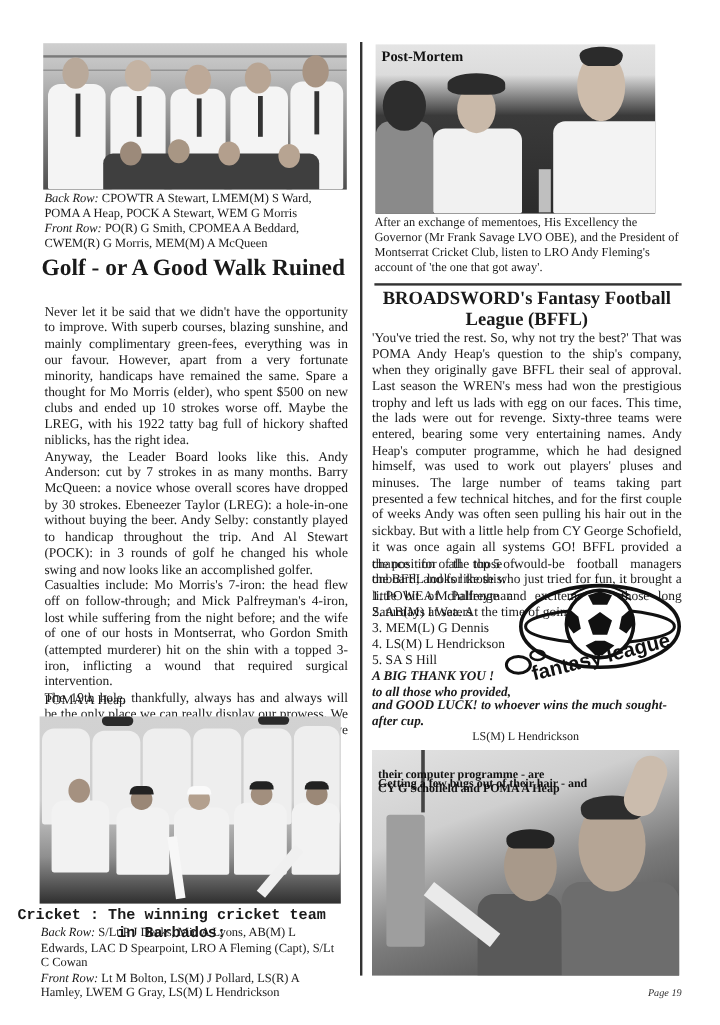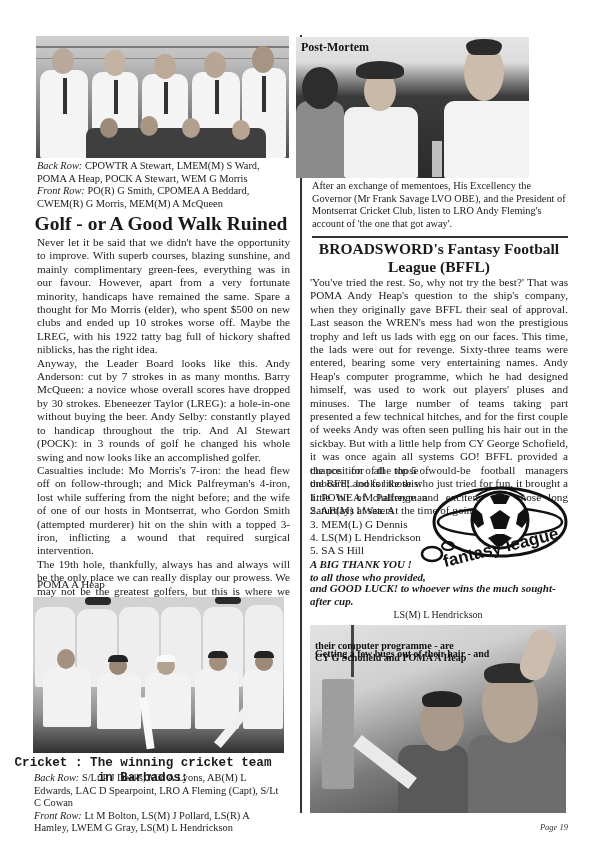--- a/index.html
+++ b/index.html
@@ -61,21 +61,21 @@
   <div class="figure" style="left:196px;top:84px;width:18px;height:20px;background:#b7a492;"></div>
 </div>
 
 <div class="abs caption" style="left:37px; top:160px; width:252px;">
   <i>Back Row:</i><span> CPOWTR A Stewart, LMEM(M) S Ward, POMA A Heap, POCK A Stewart, WEM G Morris</span><br>
   <i>Front Row:</i><span> PO(R) G Smith, CPOMEA A Beddard, CWEM(R) G Morris, MEM(M) A McQueen</span>
 </div>
 
 <div class="abs headline" style="left:30px; top:212px; width:262px; font-size:19.5px; line-height:24px;">Golf - or A Good Walk Ruined</div>
 
-<div class="abs body-text" style="left:37px; top:236px; width:253px;">
+<div class="abs body-text" style="left:37px; top:254px; width:253px;">
   <p>Never let it be said that we didn't have the opportunity to improve. With superb courses, blazing sunshine, and mainly complimentary green-fees, everything was in our favour. However, apart from a very fortunate minority, handicaps have remained the same.  Spare a thought for Mo Morris (elder), who spent $500 on new clubs and ended up 10 strokes worse off.  Maybe the LREG, with his 1922 tatty bag full of hickory shafted niblicks, has the right idea.</p>
   <p>Anyway, the Leader Board looks like this. Andy Anderson: cut by 7 strokes in as many months.  Barry McQueen: a novice whose overall scores have dropped by 30 strokes.  Ebeneezer Taylor (LREG): a hole-in-one without buying the beer.  Andy Selby: constantly played to handicap throughout the trip.  And Al Stewart (POCK): in 3 rounds of golf he changed his whole swing and now looks like an accomplished golfer.</p>
   <p>Casualties include: Mo Morris's 7-iron: the head flew off on follow-through; and Mick Palfreyman's 4-iron, lost while suffering from the night before; and the wife of one of our hosts in Montserrat, who Gordon Smith (attempted murderer) hit on the shin with a topped 3-iron, inflicting a wound that required surgical intervention.</p>
   <p>The 19th hole, thankfully, always has and always will be the only place we can really display our prowess.  We may not be the greatest golfers, but this is where we CAN 'Down-in-One' for Britain.</p>
 </div>
 
 <div class="abs" style="left:37px; top:578px; font-size:11.2px;">POMA A Heap</div>
 
 <div class="photo" style="left:33px; top:597px; width:251px; height:156px; background: linear-gradient(180deg,#d2d2d2 0%,#cfcfcf 45%,#8f8f8f 75%,#2f2f2f 100%);" title="Cricket team group photo: back row standing with arms folded, front row crouching with bats">
 
@@ -109,21 +109,21 @@
 
 <div class="abs headline" style="left:14px; top:756px; width:258px; font-size:12.6px; line-height:15px;font-family:Liberation Mono, monospace;">Cricket : The winning cricket team in Barbados:</div>
 
 <div class="abs caption" style="left:34px; top:772px; width:252px;">
   <i>Back Row:</i><span> S/Lt P J Deeks, Mid A Lyons, AB(M) L Edwards, LAC D Spearpoint, LRO A Fleming (Capt), S/Lt C Cowan</span><br>
   <i>Front Row:</i><span> Lt M Bolton, LS(M) J Pollard, LS(R) A Hamley, LWEM G Gray, LS(M) L Hendrickson</span>
 </div>
 
 <div class="rule-v"></div>
 
-<div class="photo" style="left:296px; top:37px; width:233px; height:141px; background: linear-gradient(180deg,#e4e4e4 0%,#dcdcdc 18%,#3a3a3a 42%,#2b2b2b 100%);" title="Three men talking; the man in the centre wears a hat and the man on the right holds a trophy">
+<div class="photo" style="left:313px; top:37px; width:233px; height:141px; background: linear-gradient(180deg,#e4e4e4 0%,#dcdcdc 18%,#3a3a3a 42%,#2b2b2b 100%);" title="Three men talking; the man in the centre wears a hat and the man on the right holds a trophy">
 
   <div class="abs" style="left:0;top:64px;width:48px;height:77px;background:#8a8a8a;border-radius:12px 12px 0 0;"></div>
   <div class="figure fig-dark" style="left:6px;top:30px;width:36px;height:42px;"></div>
 
   <div class="shirt" style="left:48px;top:70px;width:74px;height:71px;background:#f1f1f1;"></div>
   <div class="figure" style="left:68px;top:34px;width:32px;height:40px;background:#c9b9a9;"></div>
   <div class="abs" style="left:60px;top:24px;width:48px;height:18px;background:#2c2c2c;border-radius:50% 50% 30% 30%;"></div>
 
   <div class="shirt" style="left:148px;top:64px;width:100px;height:77px;background:#f3f3f3;"></div>
   <div class="figure" style="left:168px;top:6px;width:40px;height:58px;background:#cdbcab;"></div>

